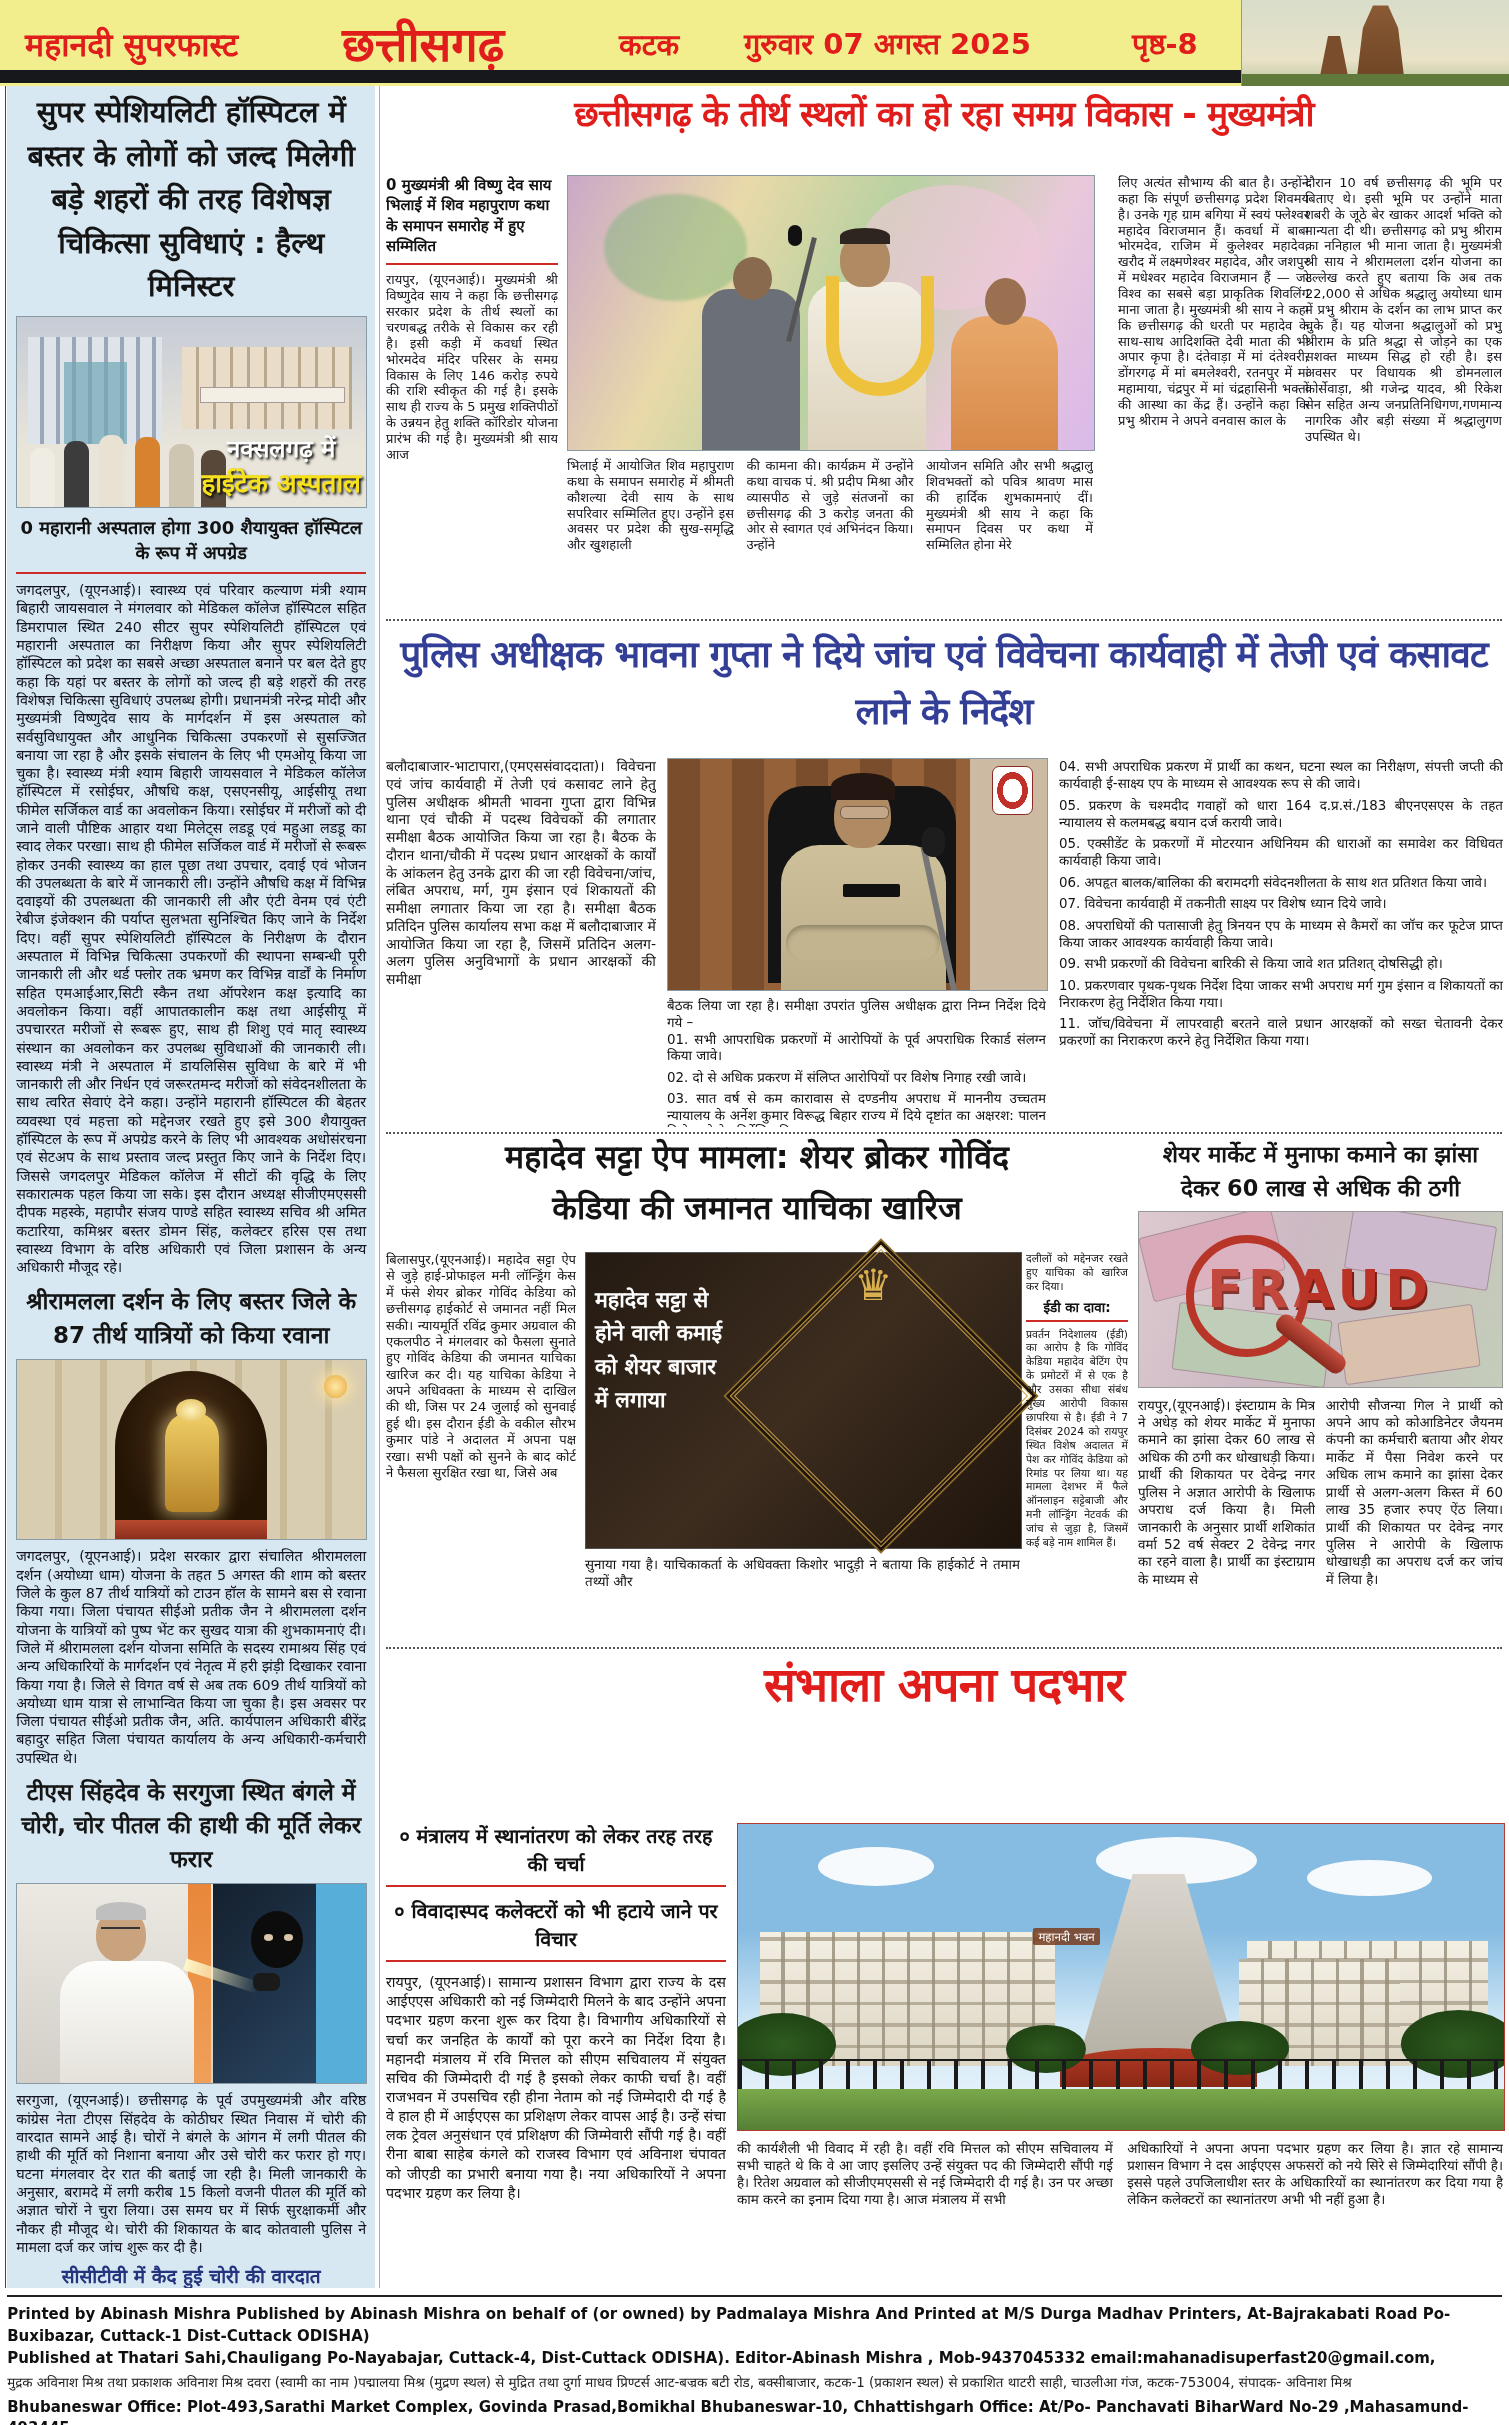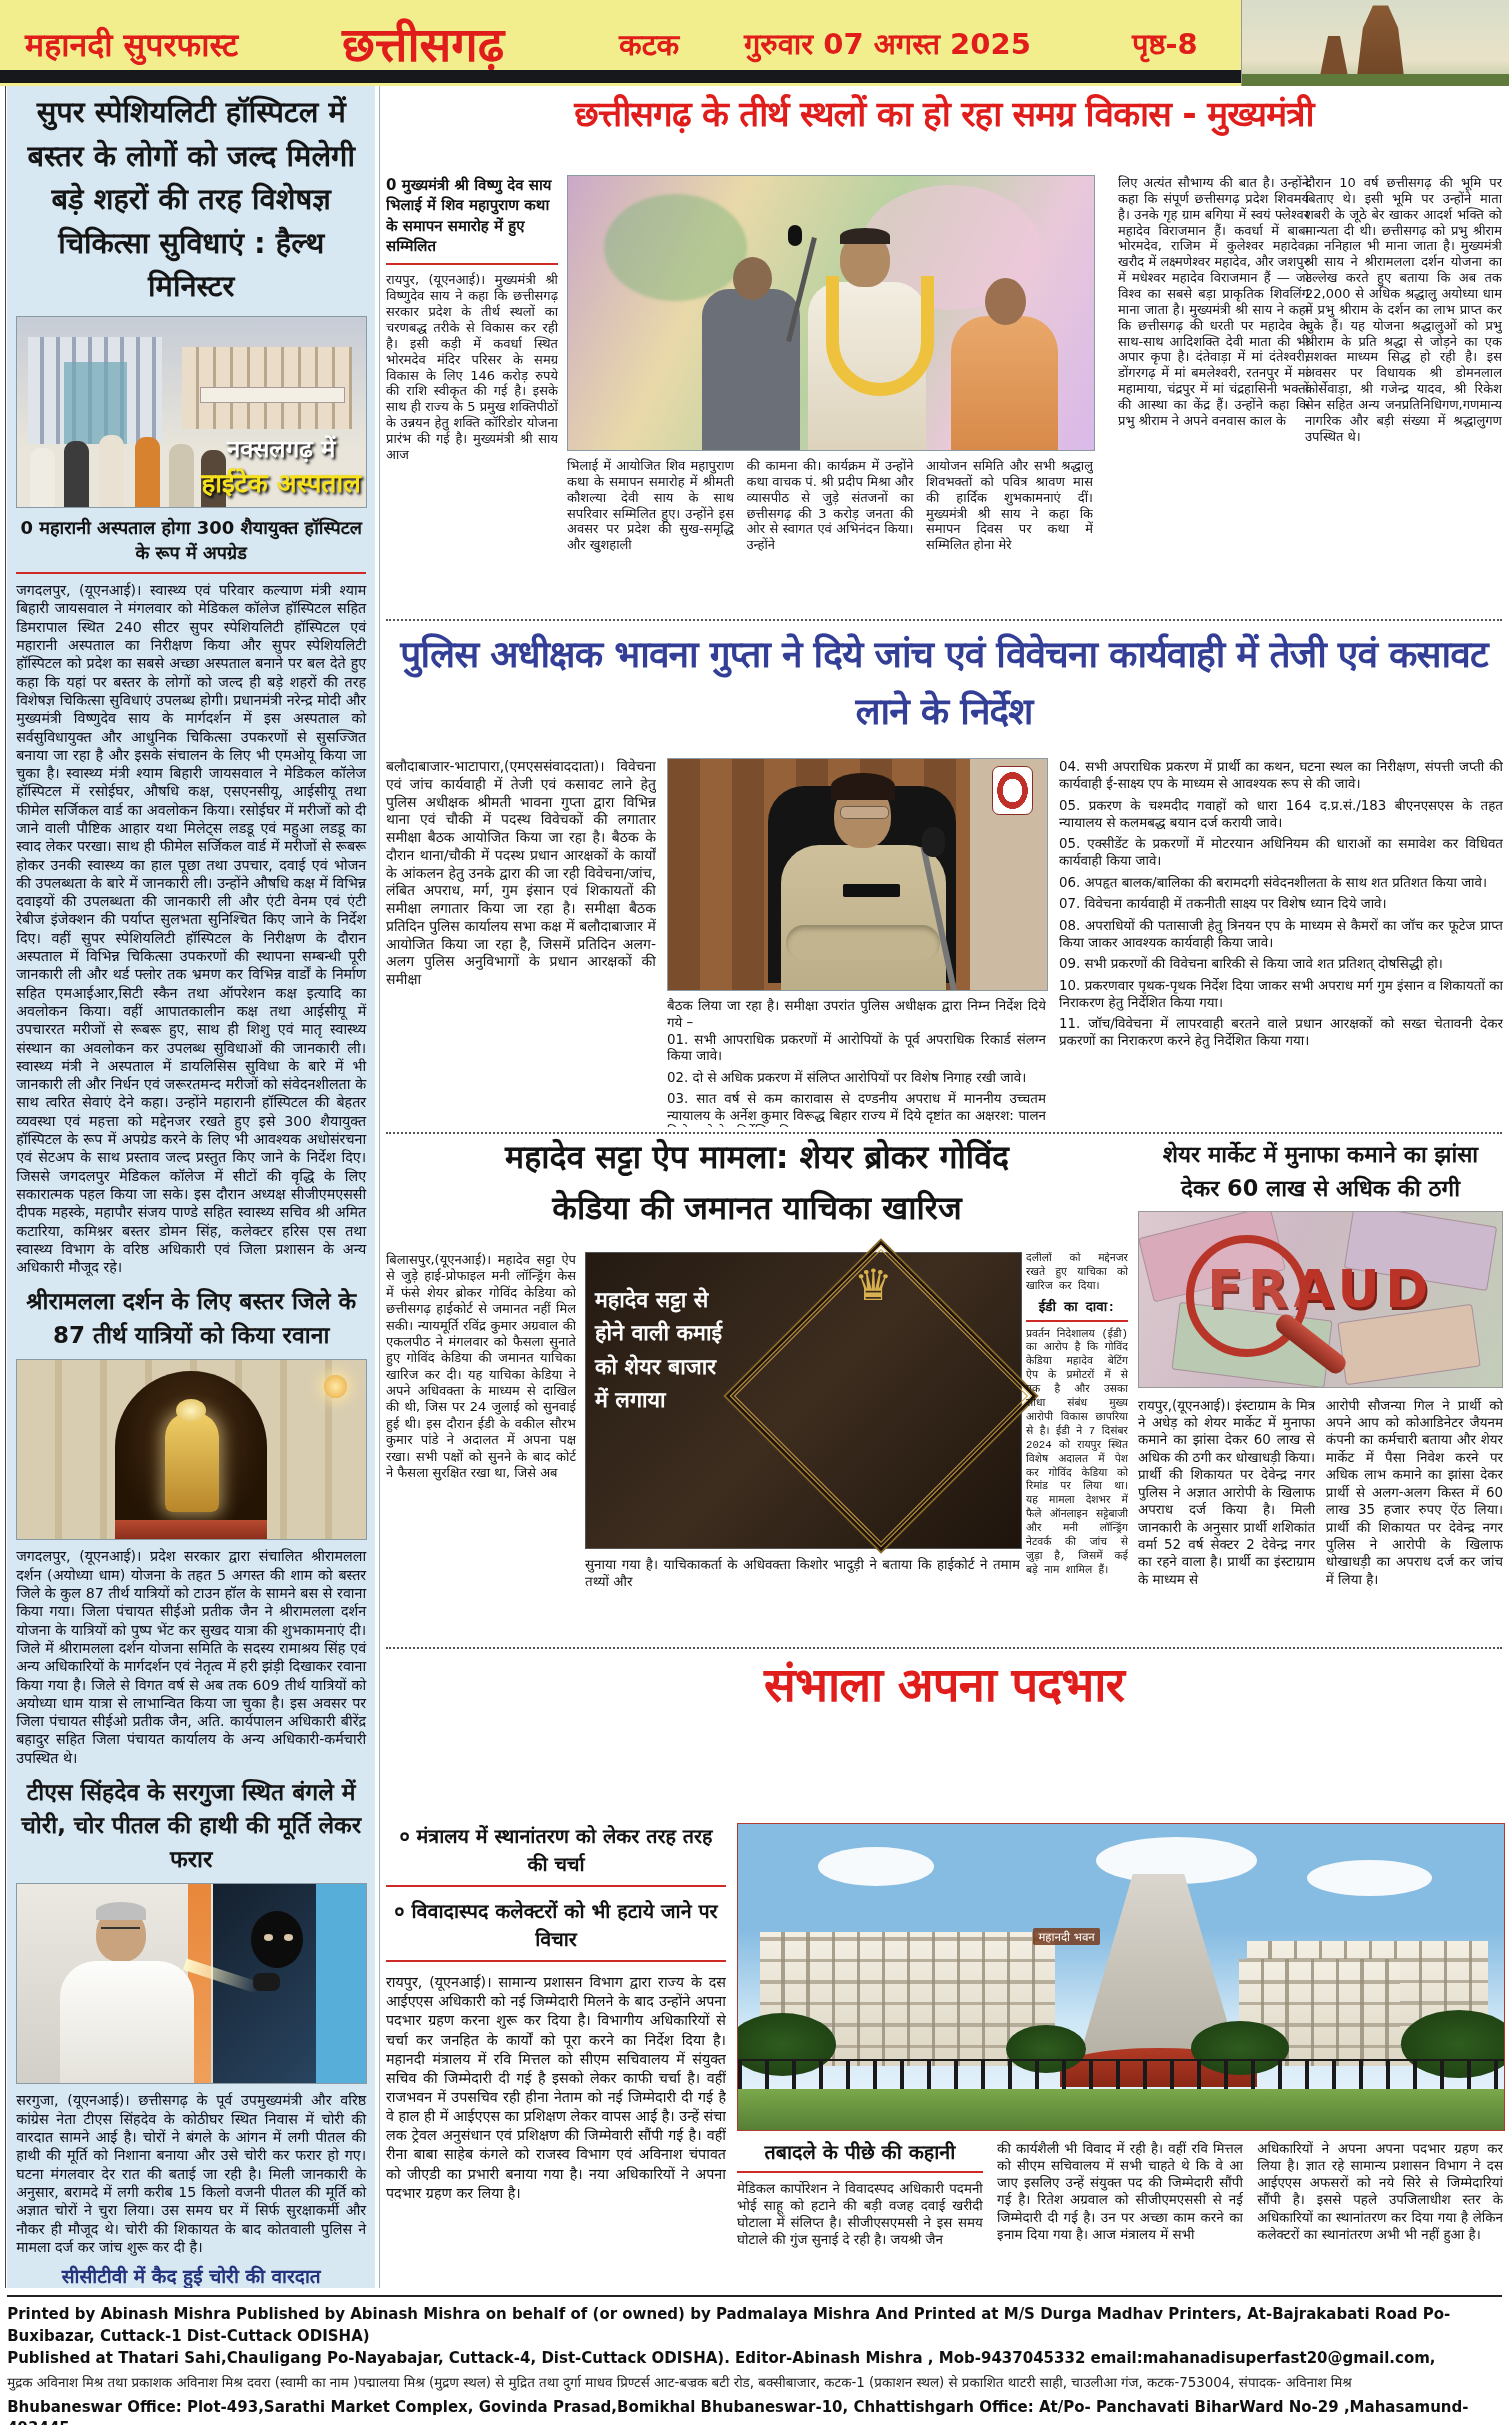--- a/index.html
+++ b/index.html
@@ -138,21 +138,21 @@
   #mhd-left{position:absolute;left:0;top:0;width:190px;height:356px;overflow:hidden;font-size:13px;line-height:1.26;}
   #ph-mhd{position:absolute;left:199px;top:0;width:435px;height:295px;background:linear-gradient(135deg,#241a12,#3d2d1f 50%,#1e140c);border:0.9px solid #555;}
   #ph-mhd .quote{position:absolute;left:9px;top:30px;width:136px;font-size:21.5px;font-weight:bold;color:#fff;line-height:1.55;text-align:left;}
   #ph-mhd .dia{position:absolute;left:188px;top:36px;width:206px;height:206px;border:4.5px double #caa045;transform:rotate(45deg);box-shadow:0 0 0 2.7px #1e140c,0 0 0 4.5px #8a6a2a;}
   #ph-mhd .crown{position:absolute;left:268px;top:7.2px;font-size:43px;color:#d8b050;}
   #ph-mhd .btxt{position:absolute;left:161px;top:63px;width:259px;text-align:center;}
   #ph-mhd .b1{font-size:38px;font-weight:bold;color:#dcb868;letter-spacing:2.7px;text-shadow:0.9px 0.9px 1.8px #000;}
   #ph-mhd .b2{font-size:34px;font-weight:bold;color:#dcb868;letter-spacing:7.2px;text-shadow:0.9px 0.9px 1.8px #000;}
   #ph-mhd .b3{font-size:13.4px;font-style:italic;color:#c9a858;margin-top:7.2px;}
   #mhd-bottom{position:absolute;left:199px;top:304px;width:435px;height:52px;overflow:hidden;font-size:13.4px;line-height:1.3;}
-  #mhd-right{position:absolute;left:640px;top:0;width:102px;height:356px;overflow:hidden;font-size:10.7px;line-height:1.3;font-family:Liberation Mono, monospace;}
+  #mhd-right{position:absolute;left:640px;top:0;width:102px;height:356px;overflow:hidden;font-size:10.7px;line-height:1.3;}
   #mhd-right .edlbl{font-size:13.4px;font-weight:bold;text-align:center;border-bottom:2.7px solid #cf2b26;padding-bottom:3.6px;margin:5.4px 0;}
 
   
   #fraud-section{position:absolute;left:1138px;top:1138px;width:365px;height:506px;}
   .frd-head{font-size:22.4px;font-weight:bold;text-align:center;line-height:1.5;color:#141414;}
   #ph-fraud{width:363px;height:175px;margin-top:5.4px;position:relative;overflow:hidden;border:0.9px solid #999;
       background:linear-gradient(110deg,#ddc9cf,#cdb9c3 40%,#c3cdb9);}
   #ph-fraud .note{position:absolute;border:0.9px solid #a8909a;border-radius:3.6px;}
   #ph-fraud .word{position:absolute;left:0;top:47px;width:100%;text-align:center;font-size:52px;font-weight:bold;
       color:#bb3327;letter-spacing:5.4px;text-shadow:1.8px 2.7px 0 #7a1f16;font-family:"DejaVu Sans",sans-serif;}
@@ -407,24 +407,20 @@
         <div class="canopy"></div>
         <div class="lbl">महानदी भवन</div>
         <div class="tree" style="left:-9px;bottom:54px;width:107px;height:63px;"></div>
         <div class="tree" style="left:268px;bottom:57px;width:80px;height:48px;"></div>
         <div class="tree" style="right:215px;bottom:55px;width:98px;height:54px;"></div>
         <div class="tree" style="right:-12.5px;bottom:52px;width:116px;height:68px;"></div>
         <div class="fence"></div>
         <div class="grass"></div>
       </div>
       <div id="min-below">
-        <div class="c">
-          <div class="story-head">तबादले के पीछे की कहानी</div>
-          <div class="jt">मेडिकल कार्पोरेशन ने विवादस्पद अधिकारी पदमनी भोई साहू को हटाने की बड़ी वजह दवाई खरीदी घोटाला में संलिप्त है। सीजीएसएमसी ने इस समय घोटाले की गुंज सुनाई दे रही है। जयश्री जैन</div>
-        </div>
         <div class="c jt">की कार्यशैली भी विवाद में रही है। वहीं रवि मित्तल को सीएम सचिवालय में सभी चाहते थे कि वे आ जाए इसलिए उन्हें संयुक्त पद की जिम्मेदारी सौंपी गई है। रितेश अग्रवाल को सीजीएमएससी से नई जिम्मेदारी दी गई है। उन पर अच्छा काम करने का इनाम दिया गया है। आज मंत्रालय में सभी</div>
         <div class="c jt">अधिकारियों ने अपना अपना पदभार ग्रहण कर लिया है। ज्ञात रहे सामान्य प्रशासन विभाग ने दस आईएएस अफसरों को नये सिरे से जिम्मेदारियां सौंपी है। इससे पहले उपजिलाधीश स्तर के अधिकारियों का स्थानांतरण कर दिया गया है लेकिन कलेक्टरों का स्थानांतरण अभी भी नहीं हुआ है।</div>
       </div>
     </div>
   </div>
 
   <div id="footer">
     <div class="rule"></div>
     <div class="f-en">Printed by Abinash Mishra Published by Abinash Mishra on behalf of (or owned) by Padmalaya Mishra And Printed at M/S Durga Madhav Printers, At-Bajrakabati Road Po-Buxibazar, Cuttack-1 Dist-Cuttack ODISHA)</div>
     <div class="f-en">Published at Thatari Sahi,Chauligang Po-Nayabajar, Cuttack-4, Dist-Cuttack ODISHA). Editor-Abinash Mishra , Mob-9437045332 email:mahanadisuperfast20@gmail.com,</div>

